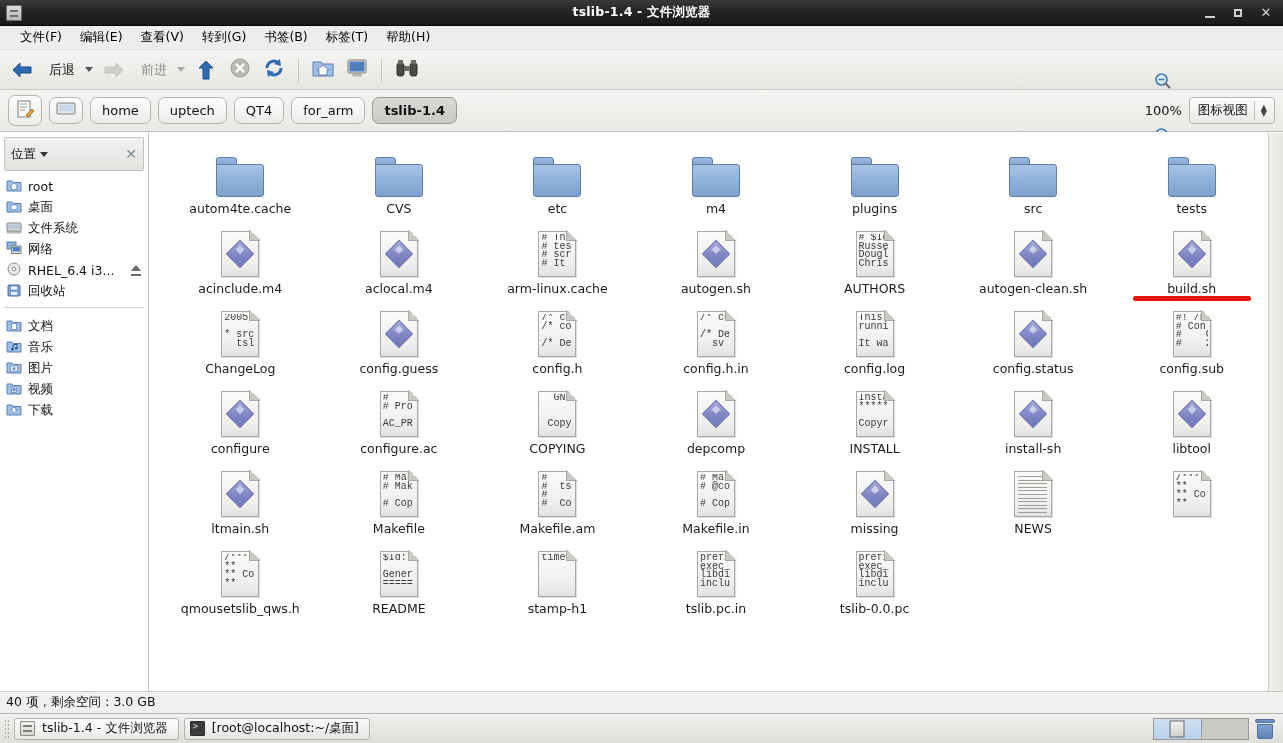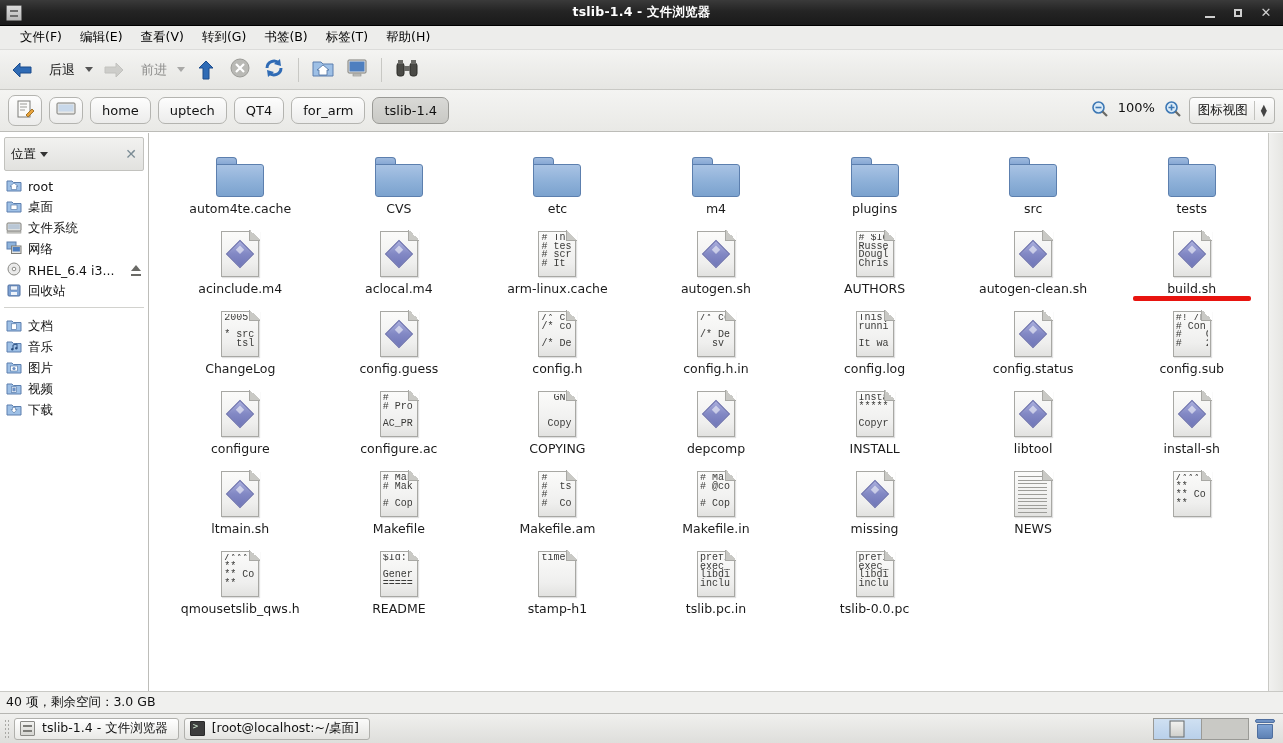--- a/index.html
+++ b/index.html
@@ -74,23 +74,23 @@
     border-bottom: 1px solid #bcbcb8;
     display: flex; align-items: center; padding: 0 8px; gap: 7px;
   }
   .pbtn {
     background: linear-gradient(to bottom,#fdfdfd,#ececeb);
     border: 1px solid #b4b4b0; border-radius: 7px;
     padding: 4px 11px; font-size: 13px; color:#111;
     min-height: 27px; display:flex; align-items:center; cursor: default;
   }
   .pbtn.icononly { padding: 3px 6px; }
-  .pbtn.current { background: linear-gradient(to bottom,#d9d9d6,#c9c9c5); border-color:#9a9a96; font-weight: normal; }
+  .pbtn.current { background: linear-gradient(to bottom,#d9d9d6,#c9c9c5); border-color:#9a9a96; font-weight: bold; }
   .pathbar .spacer { margin-left: auto; }
-  .zoomgrp { display:flex; align-items:flex-start; gap:9px; }
+  .zoomgrp { display:flex; align-items:center; gap:9px;flex-direction:column; }
   .zoom-pct { font-size: 13px; color:#111; }
   .viewsel {
     background: linear-gradient(to bottom,#fdfdfd,#e9e9e6);
     border:1px solid #b4b4b0; border-radius:4px;
     display:flex; align-items:center; height:27px; font-size:12.5px; color:#111;
     padding-left: 8px; cursor: default;
   }
   .viewsel .vsdiv { width:1px;height:19px;background:#c2c2be;margin:0 6px; }
   .viewsel .vsarrows { display:flex;flex-direction:column;align-items:center;justify-content:center;padding-right:7px;line-height:6px;font-size:8px;color:#444; }
 
@@ -819,31 +819,31 @@
           <div class="nm">INSTALL</div>
         </div>
         <div class="cell">
           <div class="ico">
             <span class="doc">
               <span class="page"></span>
               <span class="gem"></span>
               <span class="fold"></span>
             </span>
           </div>
+          <div class="nm">install-sh</div>
+        </div>
+        <div class="cell">
+          <div class="ico">
+            <span class="doc">
+              <span class="page"></span>
+              <span class="gem"></span>
+              <span class="fold"></span>
+            </span>
+          </div>
           <div class="nm">libtool</div>
-        </div>
-        <div class="cell">
-          <div class="ico">
-            <span class="doc">
-              <span class="page"></span>
-              <span class="gem"></span>
-              <span class="fold"></span>
-            </span>
-          </div>
-          <div class="nm">install-sh</div>
         </div>
         <div class="cell">
           <div class="ico">
             <span class="doc">
               <span class="page"></span>
               <span class="gem"></span>
               <span class="fold"></span>
             </span>
           </div>
           <div class="nm">ltmain.sh</div>

